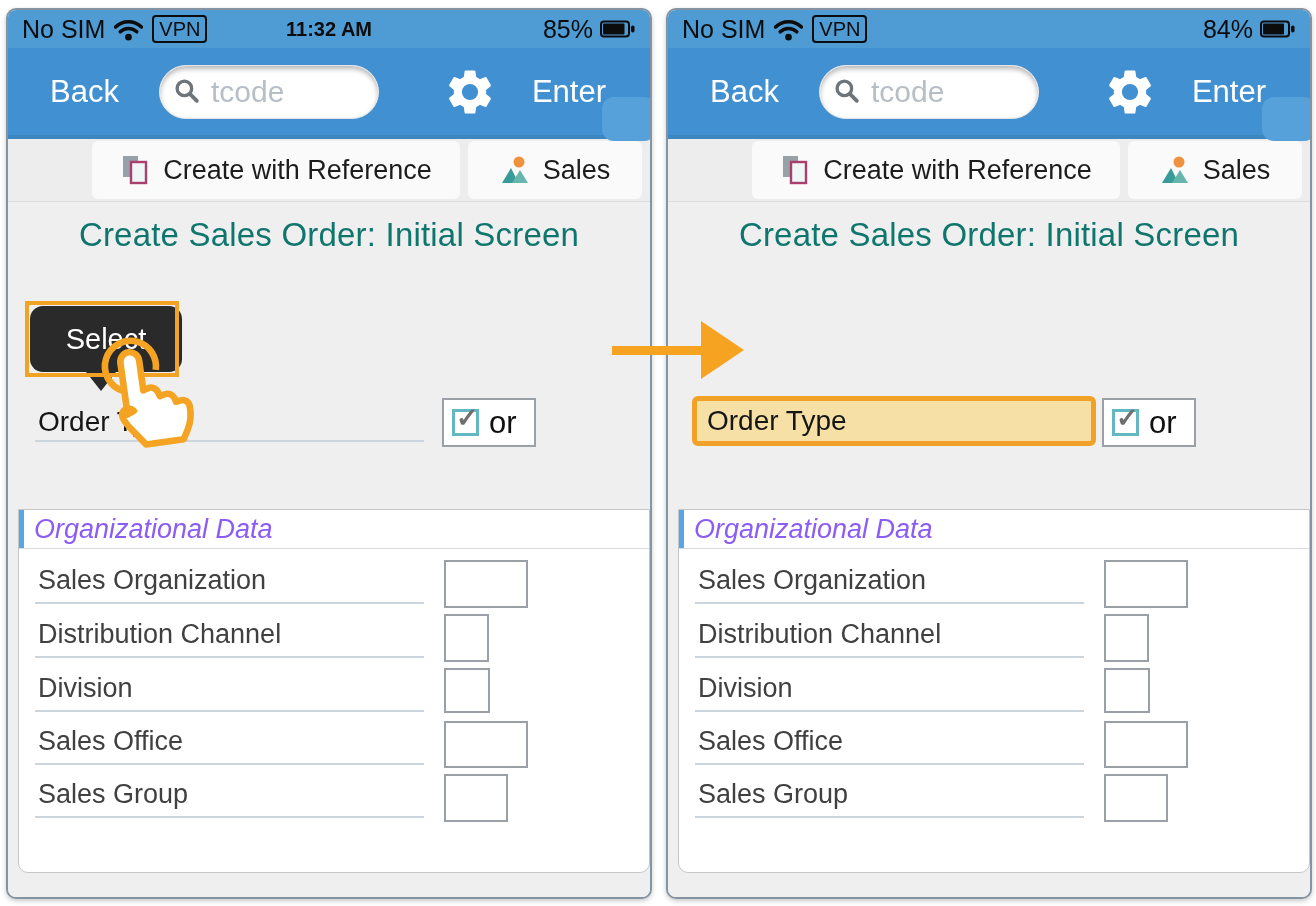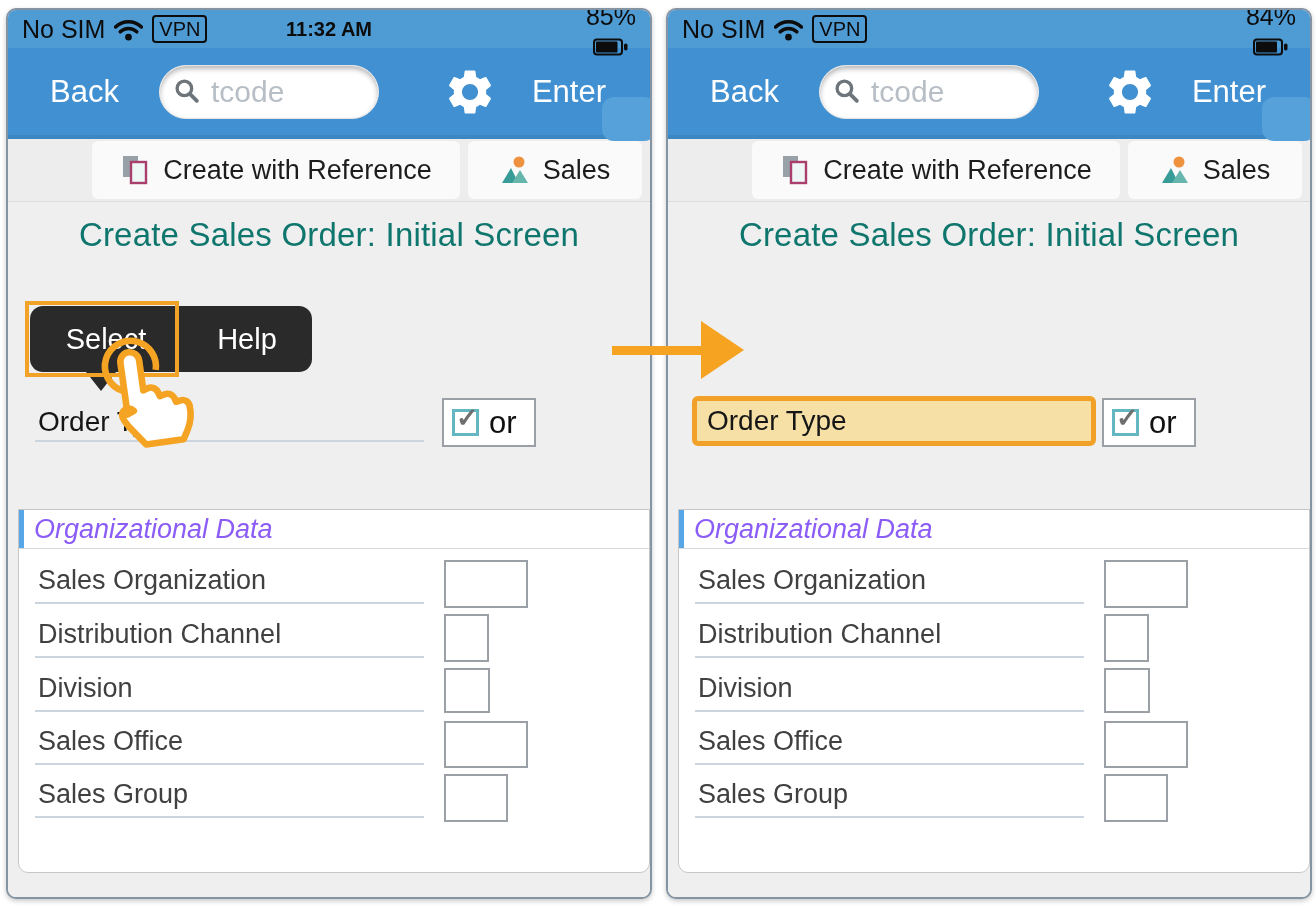--- a/index.html
+++ b/index.html
@@ -17,21 +17,21 @@
   #phone-right{left:666px;}
 
   
   .statusbar{
     height:38px;background:#4f9bd4;display:flex;align-items:center;
     padding:0 14px;font-size:25px;color:#0c0c0c;position:relative;
   }
   .sb-left{display:flex;align-items:center;gap:9px;z-index:2;}
   .vpn{border:2px solid #0c0c0c;border-radius:4px;font-size:20px;padding:0px 5px;line-height:24px;}
   .sb-time{position:absolute;left:0;right:0;text-align:center;font-weight:700;font-size:20px;}
-  .sb-right{display:flex;align-items:center;gap:7px;margin-left:auto;z-index:2;flex-direction:column;}
+  .sb-right{display:flex;align-items:center;gap:7px;margin-left:auto;z-index:2;}
 
   
   .navbar{
     height:87px;background:#4190d1;border-bottom:4px solid #3c86c2;
     display:flex;align-items:center;color:#fff;position:relative;
   }
   .back{margin-left:42px;font-size:31px;cursor:pointer;}
   .search-pill{
     margin-left:40px;width:196px;height:52px;border-radius:27px;background:#fff;
     border:1px solid #e4e4e4;box-shadow:inset 0 3px 5px rgba(0,0,0,.28);
@@ -182,21 +182,20 @@
       </svg>
       <span>Sales</span>
     </div>
   </div>
 
   <div class="content">
     <div class="title">Create Sales Order: Initial Screen</div>
 
     <div class="popup">
       <div class="popup-item">Select</div>
-      <div class="popup-item help">Help</div>
     </div>
     <div class="popup-caret"></div>
     <div class="annotation-box"></div>
     <svg class="hand" width="104" height="138" viewBox="0 0 110 140">
       <circle cx="45" cy="38" r="27" fill="none" stroke="#f4a322" stroke-width="7" stroke-dasharray="122 48" transform="rotate(115 45 38)"></circle>
       <path d="M35 88 V33 a10 10 0 0 1 20 0 v32 l5 -1.5 a8 8 0 0 1 10 5.5 l1.5 4.5 5.5 -1.2 a8 8 0 0 1 9.5 5.5 l1.2 4 5 -0.8 a7.5 7.5 0 0 1 8.5 7 c0.8 9.5 -1.2 17.5 -6 25.5 l-5.2 8.7 h-40 l-13.5 -18.5 c-5.5 -7.5 -8 -13 -7.3 -16.5 a6.5 6.5 0 0 1 6.3 -5.2 c2.6 -0.1 4.8 1 6.5 3.2 z" fill="#ffffff" stroke="#f4a322" stroke-width="7" stroke-linejoin="round" stroke-linecap="round"></path>
     </svg>
 
     <div class="order-label">Order Type</div>
     <div class="order-line"></div>

